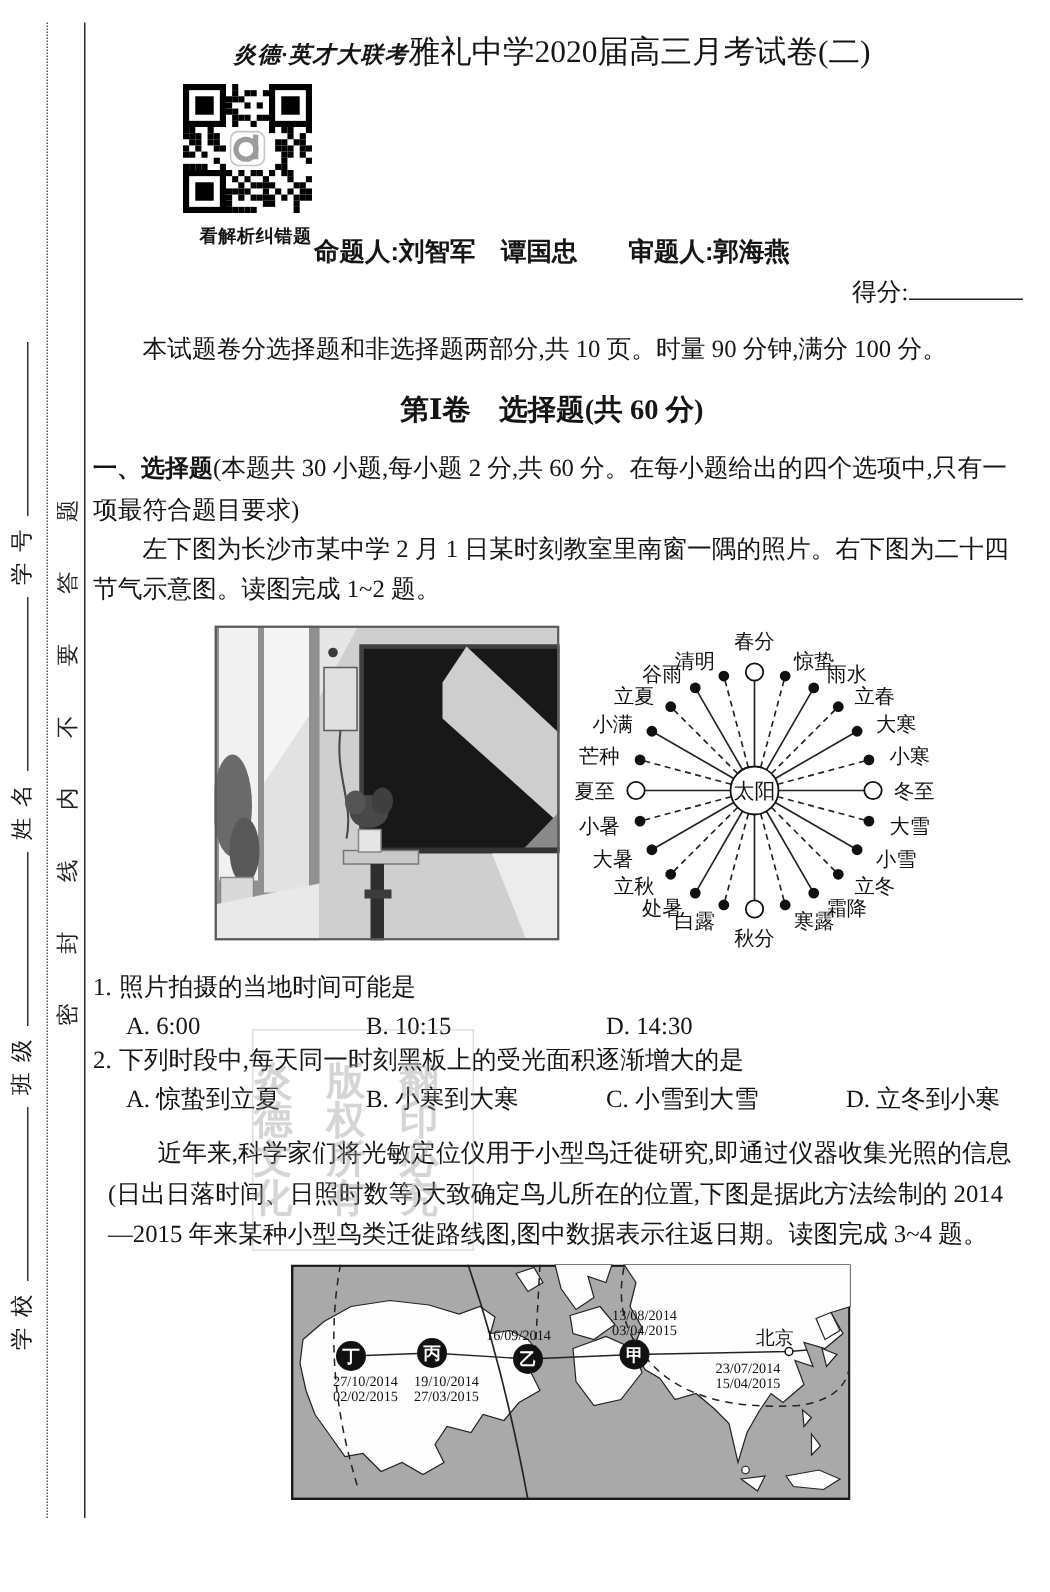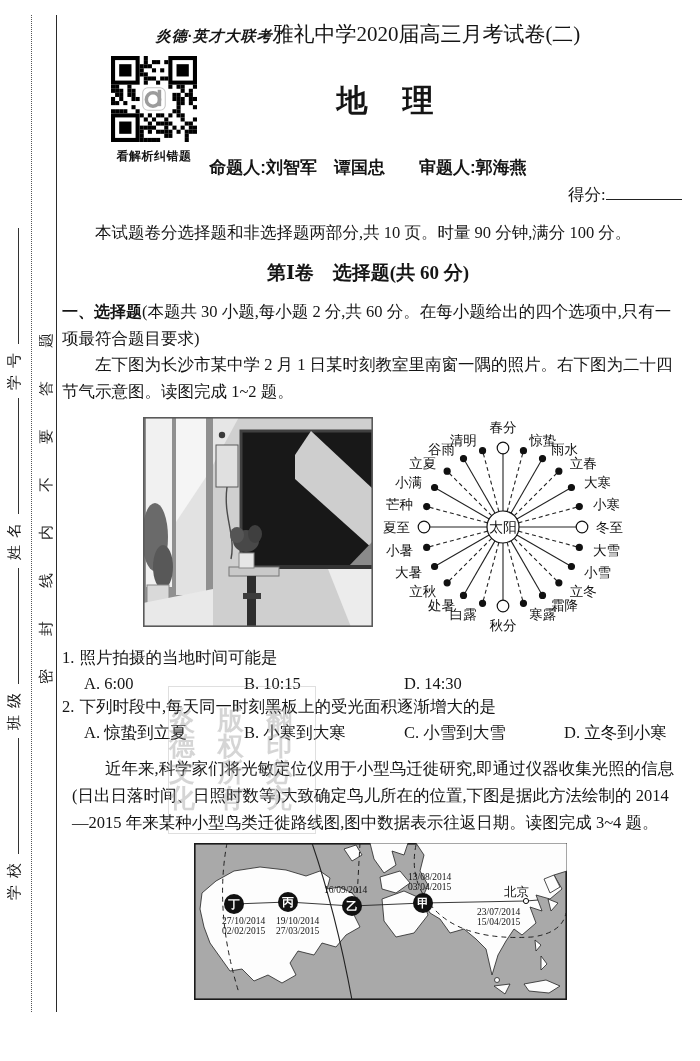--- a/index.html
+++ b/index.html
@@ -14,21 +14,21 @@
   .rot{position:absolute;transform:rotate(-90deg);transform-origin:0 0;white-space:nowrap;}
   .fields{left:5px;top:1012px;width:995px;font-size:15px;line-height:19px;padding-left:112px;box-sizing:border-box;}
   .fields .fld{letter-spacing:7px;margin-right:2px;}
   .fields .fblank{display:inline-block;width:116px;border-bottom:1px solid #333;height:13px;margin-right:8px;}
   .seal{left:39px;top:1012px;width:995px;font-size:15px;line-height:15px;letter-spacing:33px;padding-left:328px;box-sizing:border-box;color:#222;}
 
   
   .h-title{position:absolute;top:20px;left:60px;width:616px;text-align:center;}
   .h-title .brand{font-weight:bold;font-style:italic;font-size:15px;letter-spacing:1px;}
   .h-title .rest{font-size:21px;}
-  .qr{position:absolute;left:110px;top:56px;width:88px;text-align:center;}
+  .qr{position:absolute;left:120px;top:56px;width:88px;text-align:right;}
   .qr-cap{font-size:12px;font-weight:bold;margin-top:2px;letter-spacing:.5px;}
   .subject{position:absolute;top:80px;left:72px;width:628px;text-align:center;font-size:31px;font-weight:bold;letter-spacing:2px;}
   .authors{position:absolute;top:156px;left:60px;width:616px;text-align:center;font-size:17px;font-weight:bold;}
   .score{position:absolute;top:184px;left:568px;font-size:16.5px;}
   .score .blank{display:inline-block;width:76px;border-bottom:1px solid #222;height:15px;}
 
   
   .intro{position:absolute;top:220px;left:62px;width:612px;margin:0;font-size:16.5px;line-height:26px;text-indent:2em;}
   .sec-title{position:absolute;top:260px;left:62px;width:612px;text-align:center;font-size:19px;font-weight:bold;}
   .flow{position:absolute;top:299px;left:62px;width:612px;font-size:16.5px;line-height:26.5px;}
@@ -197,21 +197,20 @@
         <rect x="0" y="56" width="28" height="28" fill="#000"></rect>
         <rect x="4" y="60" width="20" height="20" fill="#fff"></rect>
         <rect x="8" y="64" width="12" height="12" fill="#000"></rect>
         <rect x="31" y="31" width="22" height="22" rx="5" fill="#fff" stroke="#c4c4c4"></rect>
         <circle cx="41" cy="42.5" r="6.5" fill="none" stroke="#9c9c9c" stroke-width="3.4"></circle>
         <rect x="45.6" y="33" width="3.4" height="16" fill="#9c9c9c"></rect>
       </svg>
     <div class="qr-cap sans">看解析纠错题</div>
   </div>
 
-  <div class="subject">地　理</div>
   <div class="authors sans">命题人:刘智军　谭国忠　　审题人:郭海燕</div>
   <div class="score"><span>得分:</span><span class="blank"></span></div>
 
   <p class="intro">本试题卷分选择题和非选择题两部分,共 10 页。时量 90 分钟,满分 100 分。</p>
   <div class="sec-title">第Ⅰ卷　选择题(共 60 分)</div>
 
   <div class="flow">
     <p><span class="lead">一、选择题</span><span>(本题共 30 小题,每小题 2 分,共 60 分。在每小题给出的四个选项中,只有一项最符合题目要求)</span></p>
     <p class="indent">左下图为长沙市某中学 2 月 1 日某时刻教室里南窗一隅的照片。右下图为二十四节气示意图。读图完成 1~2 题。</p>
   </div>

